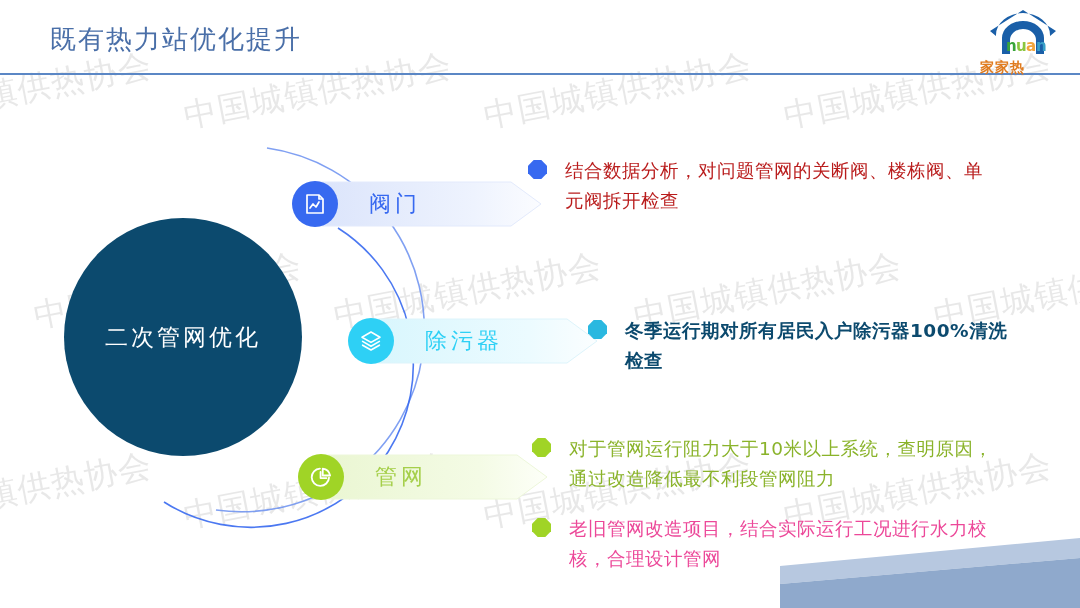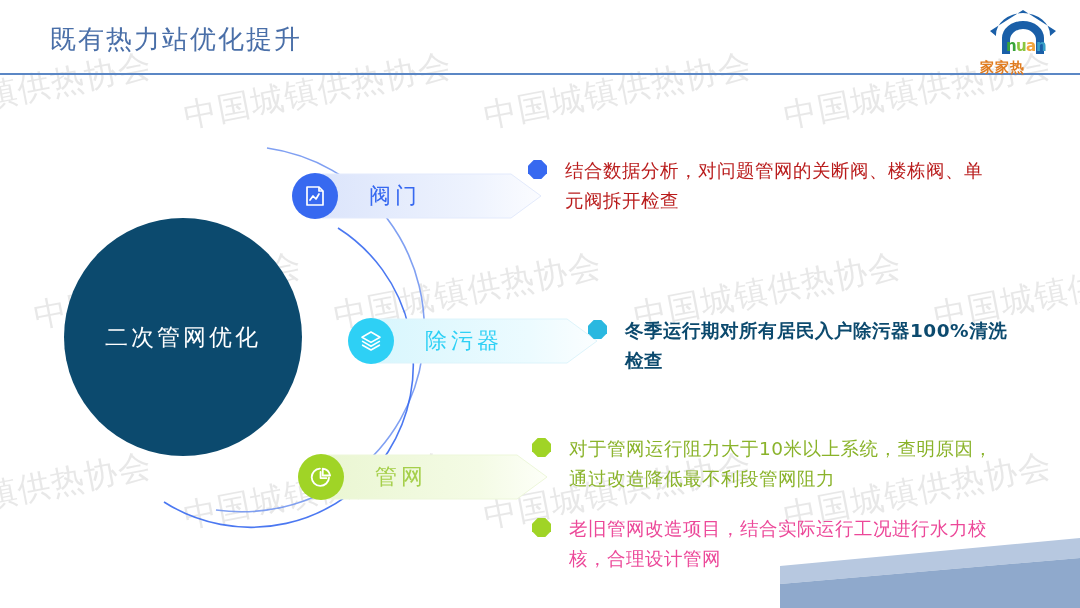--- a/index.html
+++ b/index.html
@@ -118,21 +118,21 @@
     font-family: "DejaVu Sans", "Liberation Sans", sans-serif;
   }
 
   
   .row {
     position: absolute;
     z-index: 12;
     display: flex;
     align-items: center;
   }
-  .row-valve   { left: 292px; top: 172px; text-align: center; }
+  .row-valve   { left: 292px; top: 180px; text-align: center; }
   .row-filter  { left: 348px; top: 317px; }
   .row-pipe    { left: 298px; top: 453px; }
 
   .node-icon {
     position: relative;
     width: 46px;
     height: 46px;
     border-radius: 50%;
     flex: none;
     display: flex;

